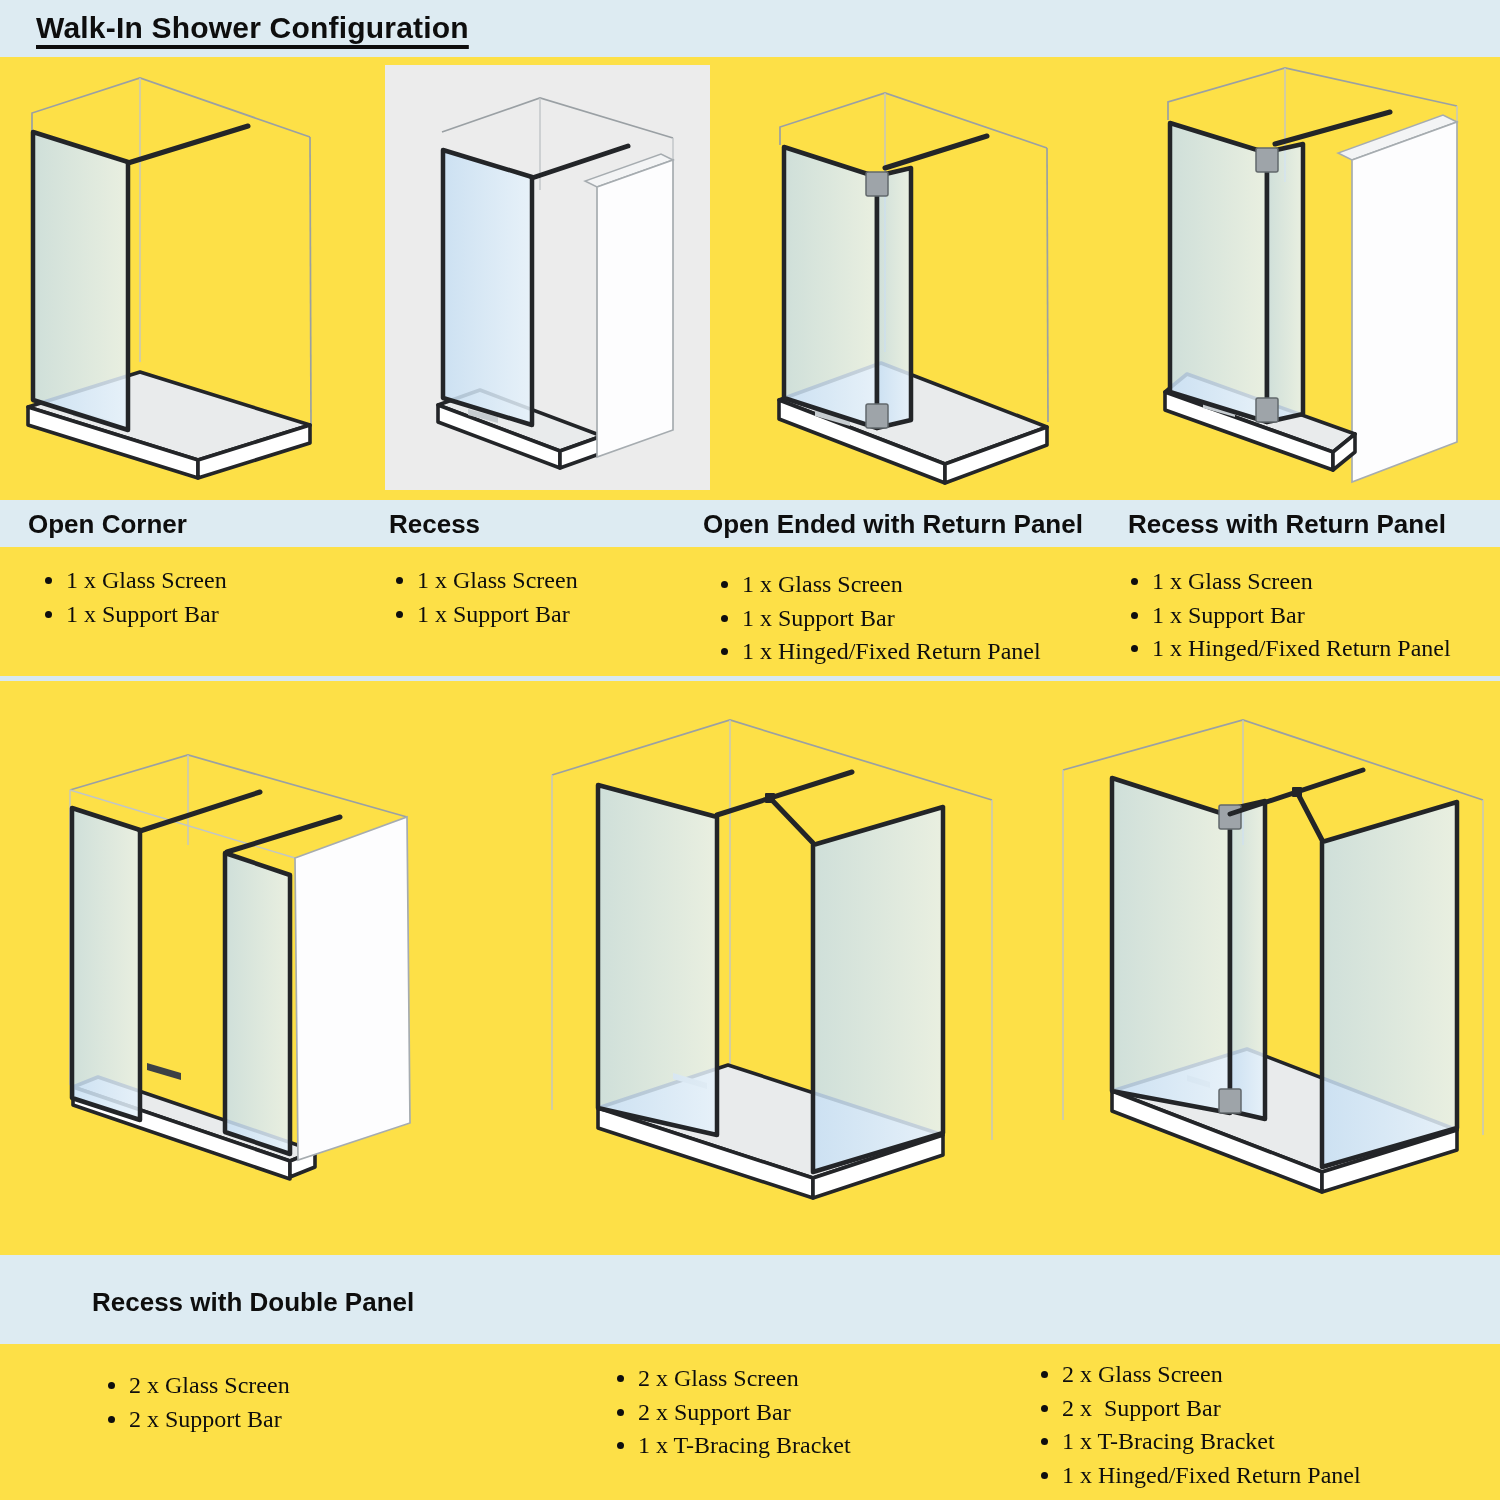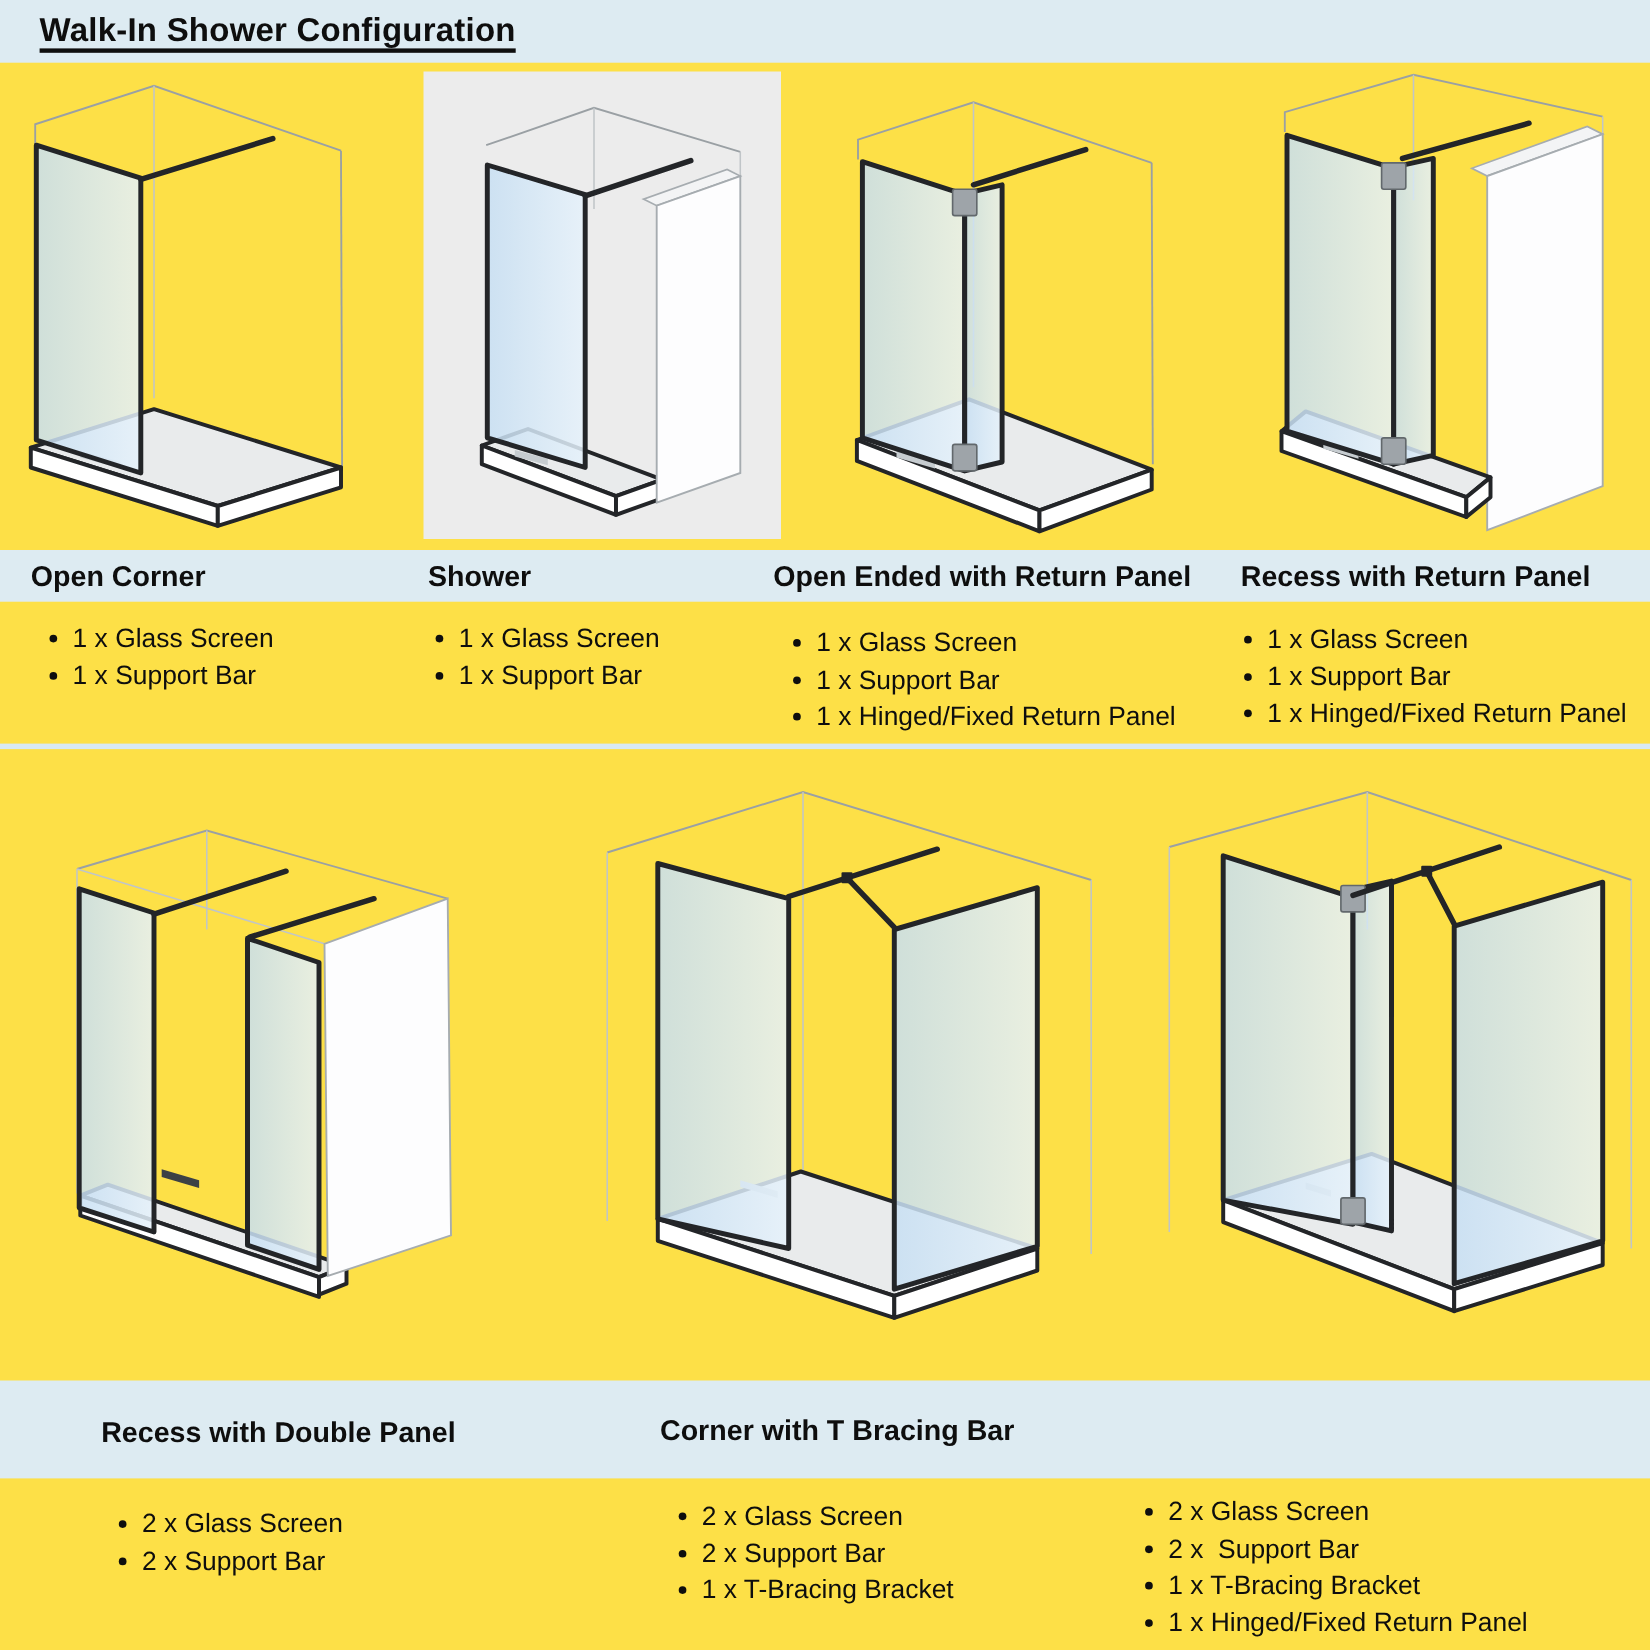--- a/index.html
+++ b/index.html
@@ -16,21 +16,21 @@
 
   .main-title {
     position:absolute; left:36px; top:11px; font-size:30px; font-weight:bold;
     letter-spacing:0.2px; text-decoration:underline;
     text-decoration-thickness:3.5px; text-underline-offset:7px;
   }
   .note { position:absolute; right:16px; top:17px; font-size:22px; font-weight:bold; }
 
   .cfg-title { position:absolute; font-size:26px; font-weight:bold; line-height:38px; }
   .items { position:absolute; margin:0; padding-left:26px; font-size:24px; line-height:33.5px; }
-  .items li { white-space:pre-wrap; }
+  .items li { white-space:pre-wrap;font-family:Liberation Serif, serif; }
 
   .illo { position:absolute; }
   .illo svg { display:block; }
   .photo-bg { background:#ececec; }
 
   
   svg .rm    { fill:none; stroke:#9aa0a4; stroke-width:1.7; }
   svg .rml   { fill:none; stroke:#c0c5c8; stroke-width:1.4; }
   svg .wall  { fill:#fdfdfe; stroke:#a6acb0; stroke-width:1.7; }
   svg .wallt { fill:#f3f4f5; stroke:#a6acb0; stroke-width:1.5; }
@@ -159,21 +159,21 @@
       <polygon class="glass" fill="url(#g4)" points="162,90 198,82 198,352 162,360"></polygon>
       <line class="axis" x1="162" y1="90" x2="162" y2="360"></line>
       <rect class="hinge" x="151" y="86" width="22" height="24" rx="2"></rect>
       <rect class="hinge" x="151" y="336" width="22" height="24" rx="2"></rect>
       <path class="bar" d="M170,82 L285,50"></path>
     </svg>
   </div>
 
   <div class="band band-mid"></div>
   <div class="cfg-title" style="left:28px;top:505px">Open Corner</div>
-  <div class="cfg-title" style="left:389px;top:505px">Shower</div>
+  <div class="cfg-title" style="left:389px;top:505px">Recess</div>
   <div class="cfg-title" style="left:703px;top:505px">Open Ended with Return Panel</div>
   <div class="cfg-title" style="left:1128px;top:505px">Recess with Return Panel</div>
 
   <ul class="items" style="left:40px;top:564px;width:330px">
     <li>1 x Glass Screen</li>
     <li>1 x Support Bar</li>
   </ul>
   <ul class="items" style="left:391px;top:564px;width:330px">
     <li>1 x Glass Screen</li>
     <li>1 x Support Bar</li>
@@ -276,21 +276,20 @@
       <rect class="hinge" x="194" y="110" width="22" height="24" rx="2"></rect>
       <rect class="hinge" x="194" y="394" width="22" height="24" rx="2"></rect>
       <path class="bar" d="M205,119 L338,75"></path>
       <path class="bar" d="M297,145 L272,97"></path>
       <rect class="bracket" x="267" y="92" width="10" height="10" rx="1"></rect>
     </svg>
   </div>
 
   <div class="band band-bottom"></div>
   <div class="cfg-title" style="left:92px;top:1283px">Recess with Double Panel</div>
-  <div class="cfg-title" style="left:600px;top:1281px">Corner with T Bracing Bar</div>
 
   <ul class="items" style="left:103px;top:1369px;width:330px">
     <li>2 x Glass Screen</li>
     <li>2 x Support Bar</li>
   </ul>
   <ul class="items" style="left:612px;top:1362px;width:360px">
     <li>2 x Glass Screen</li>
     <li>2 x Support Bar</li>
     <li>1 x T-Bracing Bracket</li>
   </ul>

